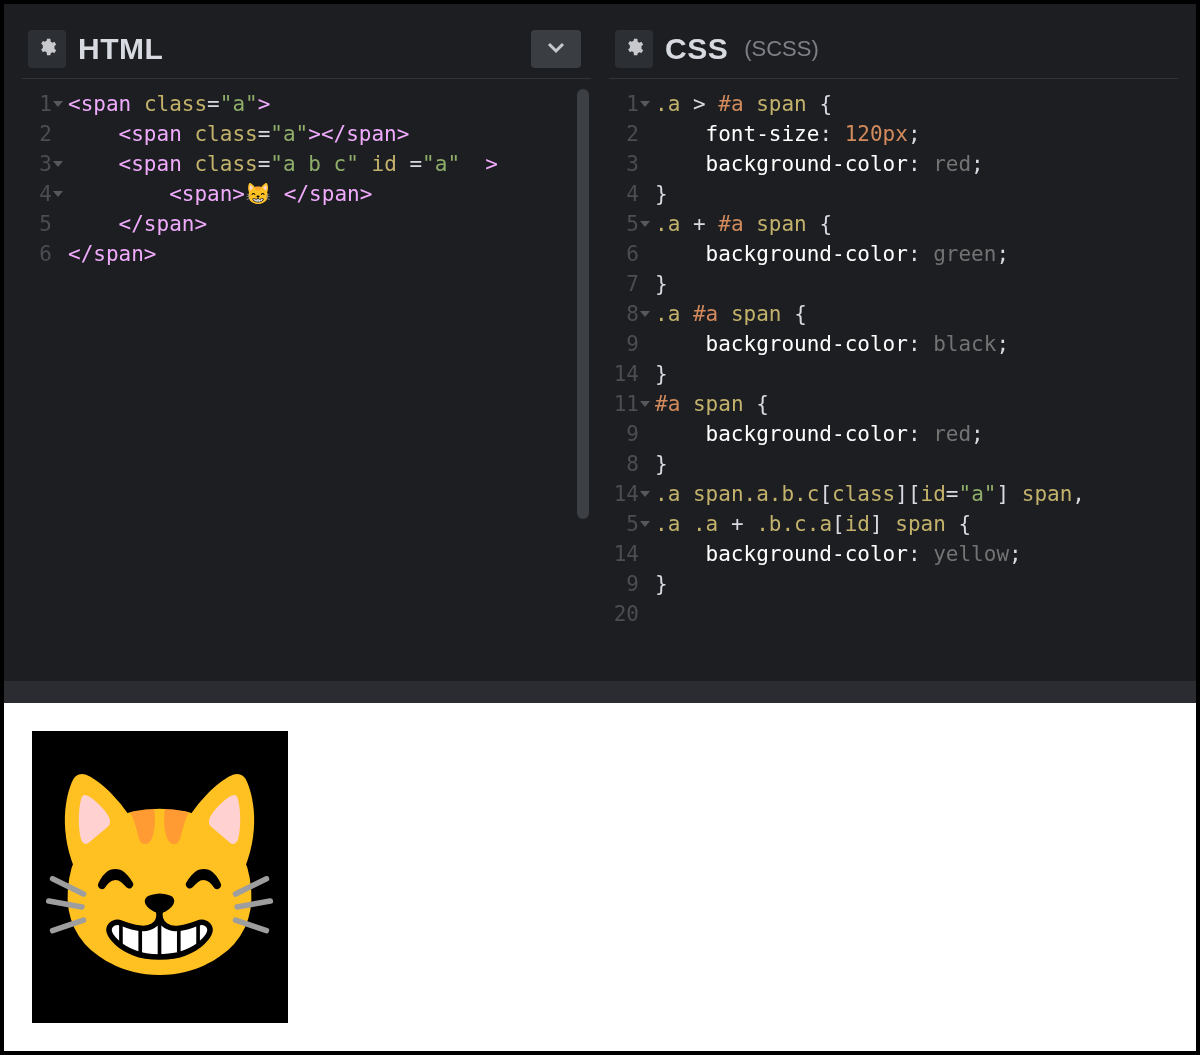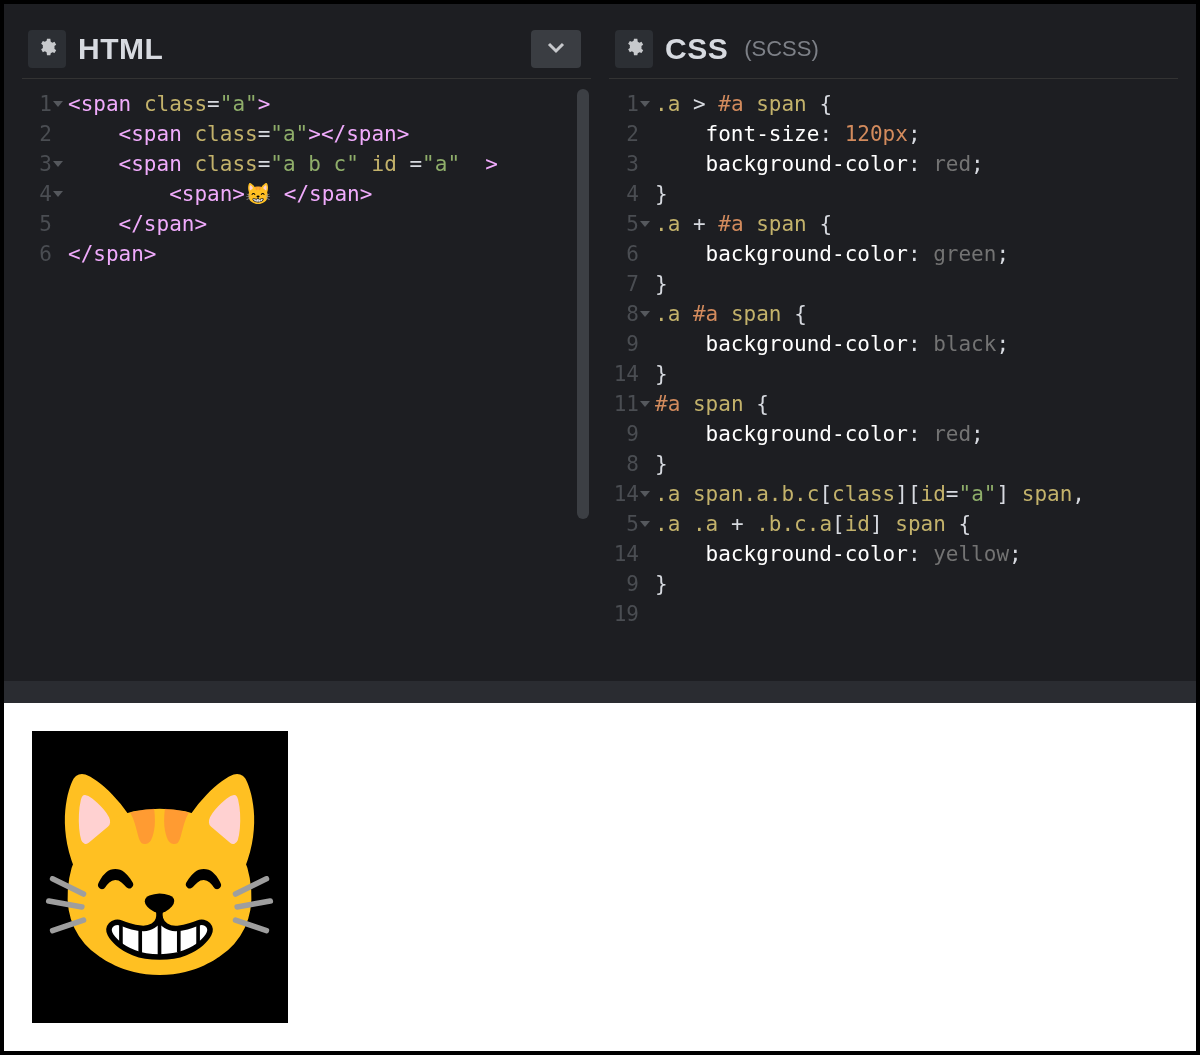--- a/index.html
+++ b/index.html
@@ -210,21 +210,21 @@
             <div class="ln fold">8</div>
             <div class="ln">9</div>
             <div class="ln">14</div>
             <div class="ln fold">11</div>
             <div class="ln">9</div>
             <div class="ln">8</div>
             <div class="ln fold">14</div>
             <div class="ln fold">5</div>
             <div class="ln">14</div>
             <div class="ln">9</div>
-            <div class="ln">19</div>
+            <div class="ln">20</div>
           </div>
         <div class="code" id="code-css"><div><span class="sel">.a</span><span class="punct"> &gt; </span><span class="sel-id">#a</span><span class="punct"> </span><span class="sel">span</span><span class="punct"> {</span></div><div><span class="punct">    </span><span class="prop">font-size</span><span class="punct">: </span><span class="num">120px</span><span class="punct">;</span></div><div><span class="punct">    </span><span class="prop">background-color</span><span class="punct">: </span><span class="kw">red</span><span class="punct">;</span></div><div><span class="punct">}</span></div><div><span class="sel">.a</span><span class="punct"> + </span><span class="sel-id">#a</span><span class="punct"> </span><span class="sel">span</span><span class="punct"> {</span></div><div><span class="punct">    </span><span class="prop">background-color</span><span class="punct">: </span><span class="kw">green</span><span class="punct">;</span></div><div><span class="punct">}</span></div><div><span class="sel">.a</span><span class="punct"> </span><span class="sel-id">#a</span><span class="punct"> </span><span class="sel">span</span><span class="punct"> {</span></div><div><span class="punct">    </span><span class="prop">background-color</span><span class="punct">: </span><span class="kw">black</span><span class="punct">;</span></div><div><span class="punct">}</span></div><div><span class="sel-id">#a</span><span class="punct"> </span><span class="sel">span</span><span class="punct"> {</span></div><div><span class="punct">    </span><span class="prop">background-color</span><span class="punct">: </span><span class="kw">red</span><span class="punct">;</span></div><div><span class="punct">}</span></div><div><span class="sel">.a</span><span class="punct"> </span><span class="sel">span.a.b.c</span><span class="punct">[</span><span class="sel">class</span><span class="punct">][</span><span class="sel">id</span><span class="punct">=</span><span class="str">"a"</span><span class="punct">] </span><span class="sel">span</span><span class="punct">,</span></div><div><span class="sel">.a</span><span class="punct"> </span><span class="sel">.a</span><span class="punct"> + </span><span class="sel">.b.c.a</span><span class="punct">[</span><span class="sel">id</span><span class="punct">] </span><span class="sel">span</span><span class="punct"> {</span></div><div><span class="punct">    </span><span class="prop">background-color</span><span class="punct">: </span><span class="kw">yellow</span><span class="punct">;</span></div><div><span class="punct">}</span></div><div><span class="punct"></span></div></div>
       </div>
     </div>
 
   </div>
 
   <div class="divider"></div>
 
   <div class="preview">

